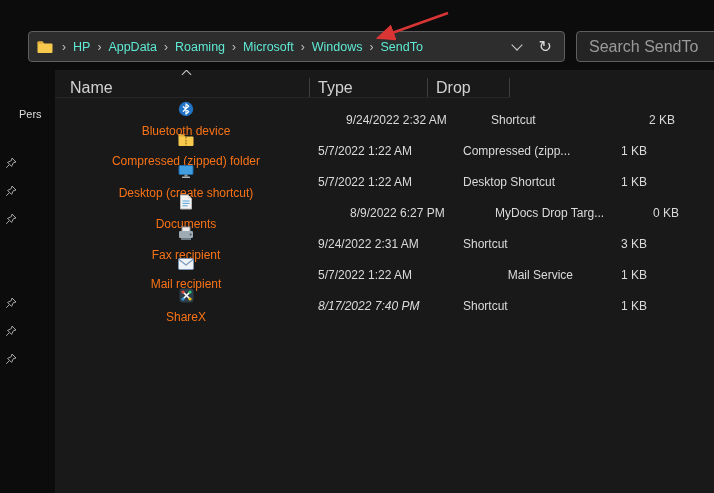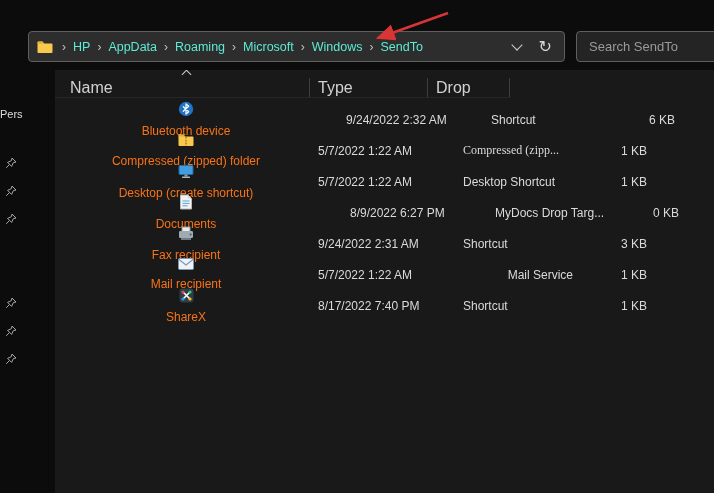--- a/index.html
+++ b/index.html
@@ -5,42 +5,42 @@
   * { margin:0; padding:0; box-sizing:border-box; }
   html,body { background:#000; }
   .screen {
     position:relative; width:714px; height:493px; overflow:hidden;
     background:#191919;
     font-family:"Liberation Sans","DejaVu Sans",sans-serif;
     font-size:12px; color:#e6e6e6;
   }
   .topbar { position:absolute; left:0; top:0; width:714px; height:70px; background:#0c0c0c; z-index:2; }
   .leftstrip { position:absolute; left:0; top:0; width:55px; height:493px; background:#0c0c0c; z-index:2; }
-  .partial-label { position:absolute; left:0; top:108px; width:55px; color:#dedede; font-size:11px; overflow:hidden; white-space:nowrap; }
+  .partial-label { position:absolute; left:0; top:108px; width:55px; color:#dedede; font-size:11px; overflow:hidden; white-space:nowrap;padding-left:19px; }
   .pin { position:absolute; left:5px; }
 
   .addressbar {
     position:absolute; left:28px; top:31px; width:537px; height:31px;
     background:#2d2d2d; border:1px solid #5f5f5f; border-radius:4px;
     display:flex; align-items:center; padding:0 10px 0 8px; z-index:3;
   }
   .addr-folder { display:inline-flex; align-items:center; margin-right:2px; }
   .bc { display:flex; align-items:center; flex:1; overflow:hidden; white-space:nowrap; }
   .bc-sep { color:#c2c2c2; margin:0 7px; font-size:12px; }
   .bc-item { color:#5eead4; font-size:12.5px; cursor:default; }
   .addr-right { display:flex; align-items:center; margin-left:auto; }
   .chev-down { width:8px; height:8px; border-right:1.4px solid #cfcfcf; border-bottom:1.4px solid #cfcfcf; transform:rotate(45deg); margin:-4px 18px 0 0; }
   .refresh { color:#d8d8d8; font-size:16px; line-height:1; margin-right:2px; }
 
   .searchbox {
     position:absolute; left:576px; top:31px; width:150px; height:31px;
     background:#242424; border:1px solid #5f5f5f; border-radius:4px;
     display:flex; align-items:center; padding:0 12px; z-index:3;
   }
-  .searchbox input { width:100%; background:transparent; border:none; outline:none; color:#eab308; font-size:13px; font-family:inherit; }
+  .searchbox input { width:100%; background:transparent; border:none; outline:none; color:#eab308; font-size:16px; font-family:inherit; }
   .searchbox input::placeholder { color:#9a9a9a; }
 
   .annot { position:absolute; left:0; top:0; z-index:6; pointer-events:none; }
 
   .content { position:absolute; left:55px; top:70px; width:659px; height:423px; background:#191919; z-index:1; }
   .hrow { position:absolute; left:0; top:8px; display:flex; height:20px; border-bottom:1px solid #262626; }
   .hcell { color:#d2d2d2; font-size:16px; line-height:20px; padding-left:8px; border-right:1px solid #3e3e3e; overflow:hidden; white-space:nowrap; cursor:default; }
   .hcell:first-child { padding-left:15px; }
   .sort-asc { position:absolute; left:128px; top:1px; width:7px; height:7px; border-left:1.3px solid #cfcfcf; border-top:1.3px solid #cfcfcf; transform:rotate(45deg); }
 
@@ -139,35 +139,35 @@
             <span class="ficon">
               <svg width="16" height="16" viewBox="0 0 16 16">
                 <circle cx="8" cy="8" r="7.2" fill="#1f72c4"></circle>
                 <path d="M8 2.9 V13.1 M8 2.9 L10.7 5.3 L5.3 10.3 M8 13.1 L10.7 10.7 L5.3 5.7" stroke="#fff" stroke-width="1.2" fill="none" stroke-linecap="round" stroke-linejoin="round"></path>
               </svg>
             </span>
             <span>Bluetooth device</span>
           </div>
           <div class="cell cdate" style="width: 145px; margin-left: 28px;">9/24/2022 2:32 AM</div>
           <div class="cell ctype" style="width: 118px;">Shortcut</div>
-          <div class="cell csize" style="width: 82px;">6 KB</div>
+          <div class="cell csize" style="width: 82px;">2 KB</div>
         </div>
         <div class="frow">
           <div class="cell cname" style="width: 255px;">
             <span class="ficon">
               <svg width="16" height="14" viewBox="0 0 16 14">
                 <path d="M0.5 2.5 a1 1 0 0 1 1-1 h4 l1.6 2 h7.4 a1 1 0 0 1 1 1 v7.5 a1 1 0 0 1 -1 1 h-13 a1 1 0 0 1 -1-1 z" fill="#f7c94c"></path>
                 <path d="M0.5 2.5 a1 1 0 0 1 1-1 h4 l1.6 2 h-6.6z" fill="#e0a93a"></path>
                 <path d="M8 4 v9" stroke="#a87b1e" stroke-width="1.4" stroke-dasharray="1.6 1.2"></path>
               </svg>
             </span>
             <span>Compressed (zipped) folder</span>
           </div>
           <div class="cell cdate" style="width: 145px;">5/7/2022 1:22 AM</div>
-          <div class="cell ctype" style="width: 118px; font-family: Liberation Serif, serif;">Compressed (zipp...</div>
+          <div class="cell ctype" style="width: 118px;">Compressed (zipp...</div>
           <div class="cell csize" style="width: 82px;">1 KB</div>
         </div>
         <div class="frow">
           <div class="cell cname" style="width: 255px;">
             <span class="ficon">
               <svg width="16" height="15" viewBox="0 0 16 15">
                 <rect x="1" y="1.5" width="14" height="9" rx="1" fill="#3f9de0" stroke="#1f6aa8"></rect>
                 <rect x="6.4" y="10.5" width="3.2" height="2" fill="#8d969c"></rect>
                 <rect x="4" y="12.5" width="8" height="1.6" rx="0.6" fill="#aab3b9"></rect>
               </svg>
@@ -230,20 +230,20 @@
                 <rect x="0.5" y="0.5" width="14" height="14" rx="3" fill="#2d3d4a"></rect>
                 <path d="M4 4 L11 11 M11 4 L4 11" stroke="#fff" stroke-width="1.6" stroke-linecap="round"></path>
                 <circle cx="4" cy="4" r="1.6" fill="#e74c3c"></circle>
                 <circle cx="11" cy="4" r="1.6" fill="#2ecc71"></circle>
                 <circle cx="4" cy="11" r="1.6" fill="#3498db"></circle>
                 <circle cx="11" cy="11" r="1.6" fill="#f1c40f"></circle>
               </svg>
             </span>
             <span>ShareX</span>
           </div>
-          <div class="cell cdate" style="width: 145px;">8/17/2022 7:40 PM</div>
+          <div class="cell cdate" style="width: 145px; font-style: italic;">8/17/2022 7:40 PM</div>
           <div class="cell ctype" style="width: 118px;">Shortcut</div>
           <div class="cell csize" style="width: 82px;">1 KB</div>
         </div>
       </div>
   </div>
 
 </div>
 
 </body></html>

